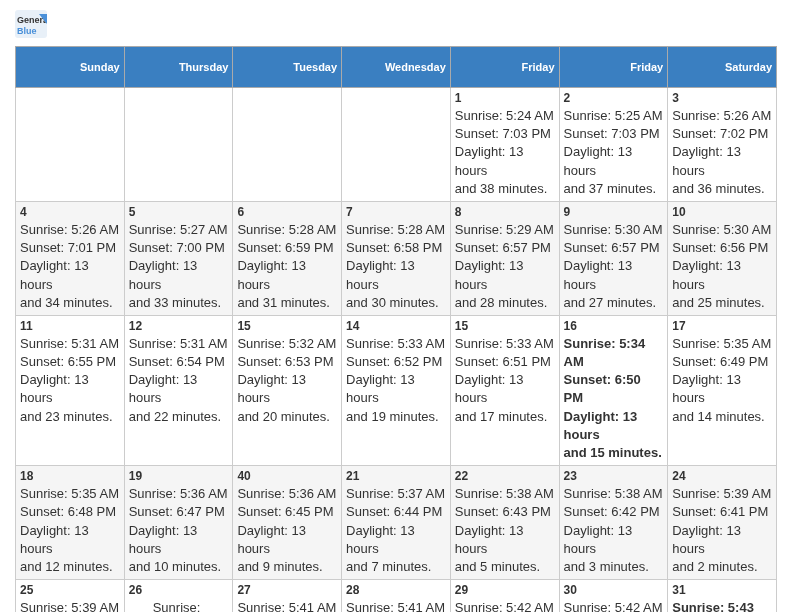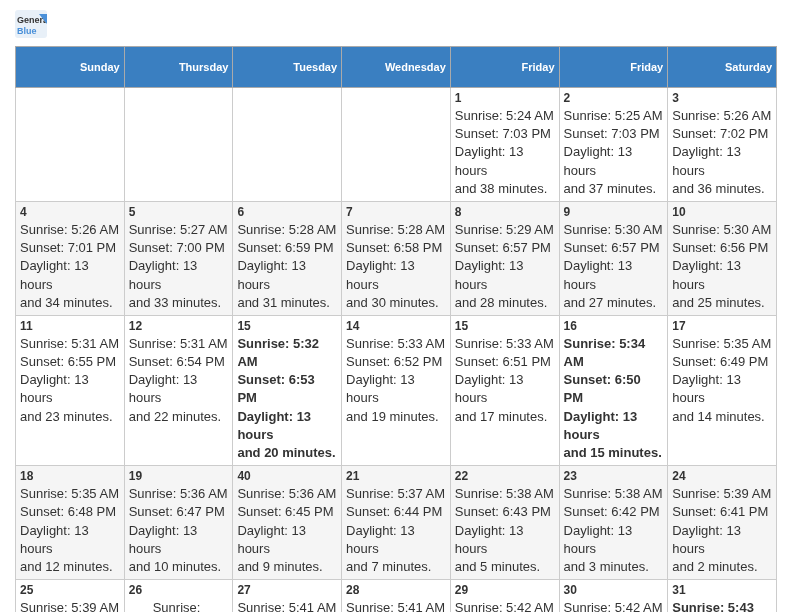--- a/index.html
+++ b/index.html
@@ -202,21 +202,21 @@
           </td>
           <td>
             <span class="day-num">12</span>
             <div class="day-info" style="white-space: pre-line;">Sunrise: 5:31 AM
 Sunset: 6:54 PM
 Daylight: 13 hours
 and 22 minutes.</div>
           </td>
           <td>
             <span class="day-num">15</span>
-            <div class="day-info" style="white-space: pre-line; font-weight: bold;">Sunrise: 5:32 AM
+            <div class="day-info" style="white-space: pre-line;">Sunrise: 5:32 AM
 Sunset: 6:53 PM
 Daylight: 13 hours
 and 20 minutes.</div>
           </td>
           <td>
             <span class="day-num">14</span>
             <div class="day-info" style="white-space: pre-line;">Sunrise: 5:33 AM
 Sunset: 6:52 PM
 Daylight: 13 hours
 and 19 minutes.</div>

